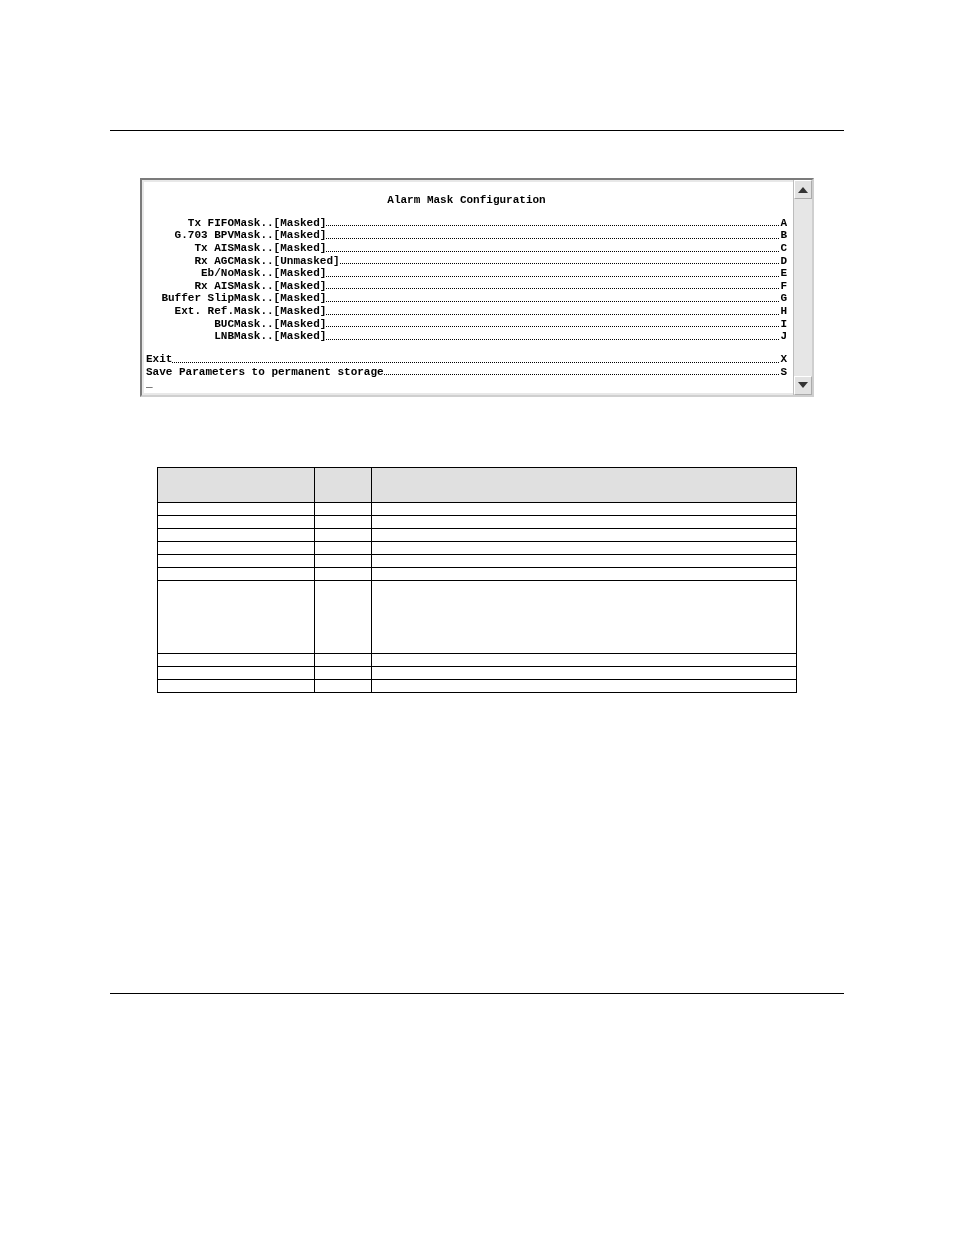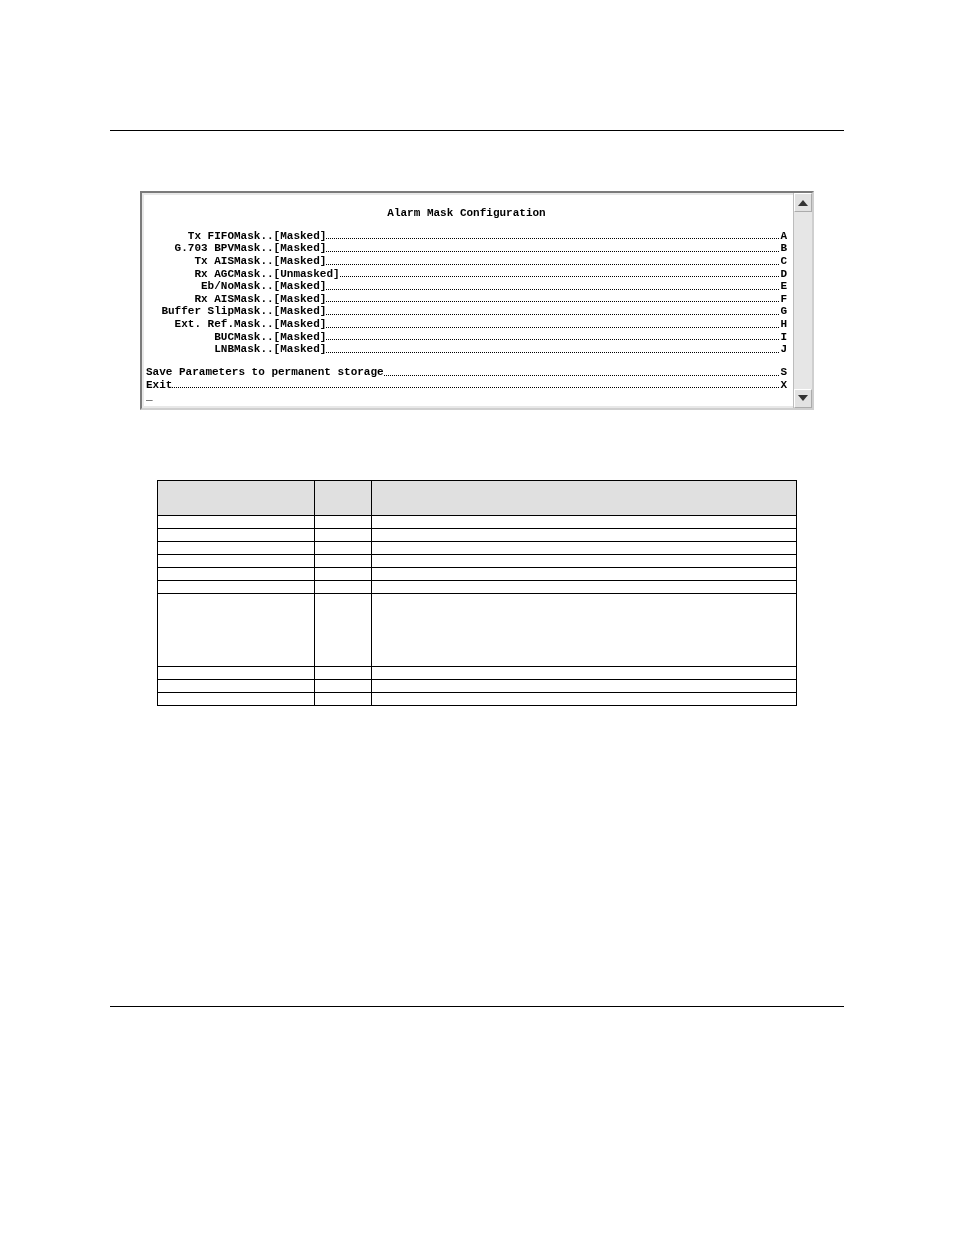--- a/index.html
+++ b/index.html
@@ -13,21 +13,21 @@
   .page {
     width: 954px;
     padding: 0;
   }
   .header-region {
     height: 130px;
     border-bottom: 1.5px solid #000;
     margin: 0 110px 0 110px;
   }
   .terminal-wrap {
-    margin: 60px 0 0 0;
+    margin: 47px 0 0 0;
     display: flex;
     justify-content: center;
   }
   .terminal-frame {
     width: 670px;
     border: 2px inset #cfcfcf;
     background: #e8e8e8;
     display: flex;
     position: relative;
   }
@@ -186,28 +186,28 @@
               <span>Mask..[Masked]</span>
               <span class="tl-dots"></span>
               <span>J</span>
             </div>
           </div>
 
         <div style="height:10px"></div>
 
         <div id="terminal-footer">
             <div class="terminal-line">
+              <span>Exit</span>
+              <span class="tl-dots"></span>
+              <span>X</span>
+            </div>
+            <div class="terminal-line">
               <span>Save Parameters to permanent storage</span>
               <span class="tl-dots"></span>
               <span>S</span>
-            </div>
-            <div class="terminal-line">
-              <span>Exit</span>
-              <span class="tl-dots"></span>
-              <span>X</span>
             </div>
           </div>
         <div style="font-family:'Courier New',monospace;">_</div>
       </div>
       <div class="scrollbar">
         <div class="scroll-btn up">
           <div class="scroll-arrow-up"></div>
         </div>
         <div class="scroll-btn down">
           <div class="scroll-arrow-down"></div>

